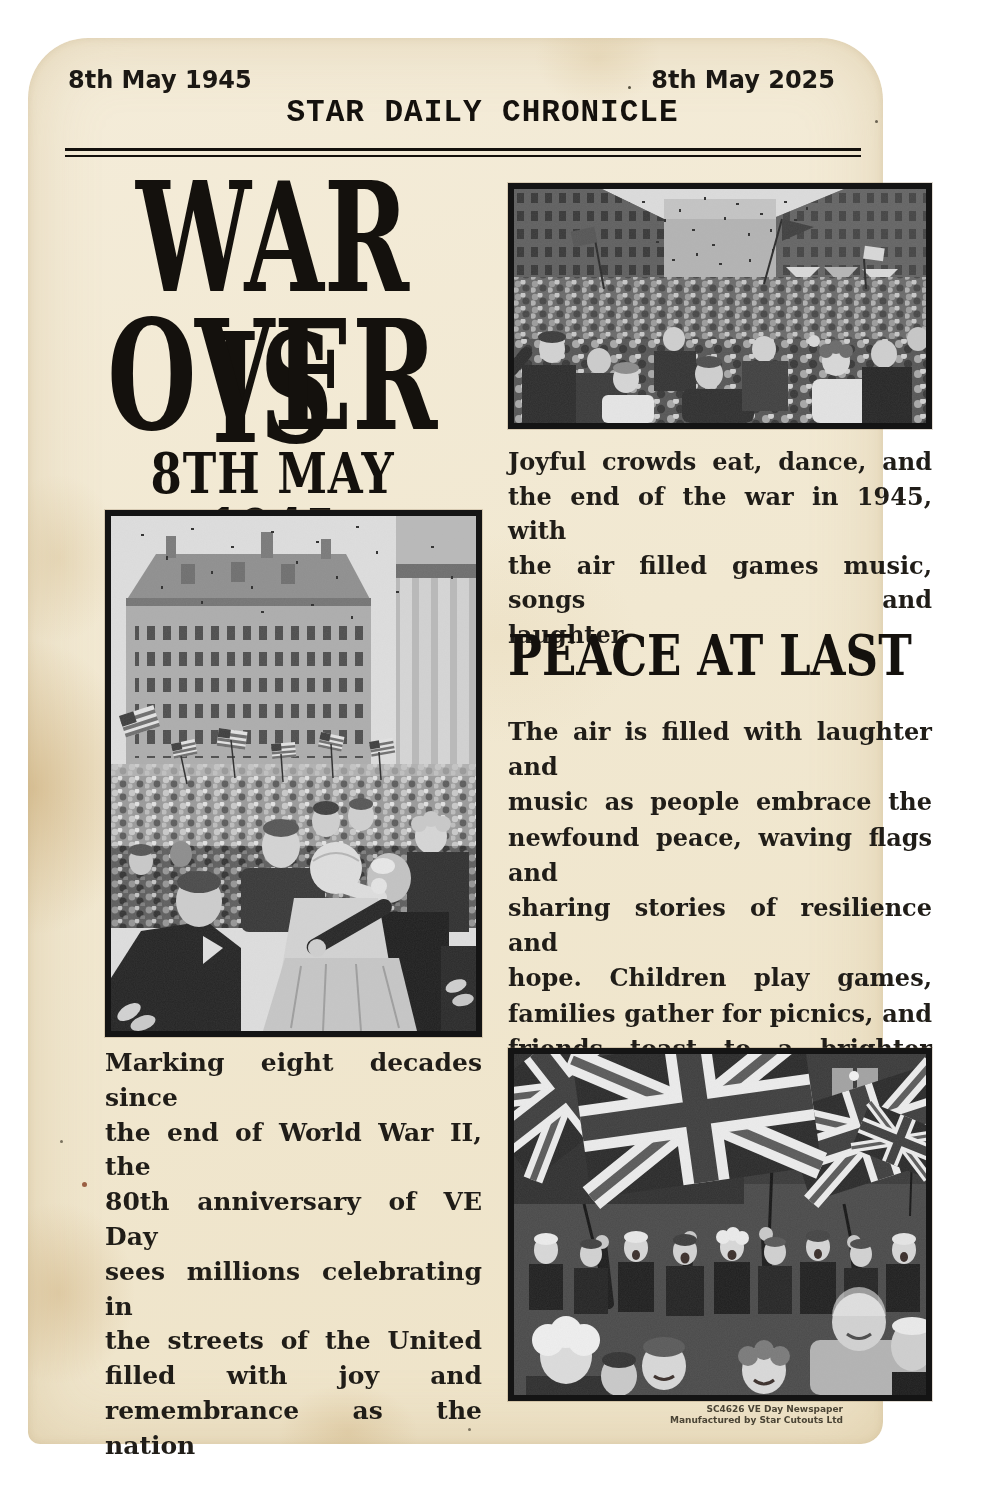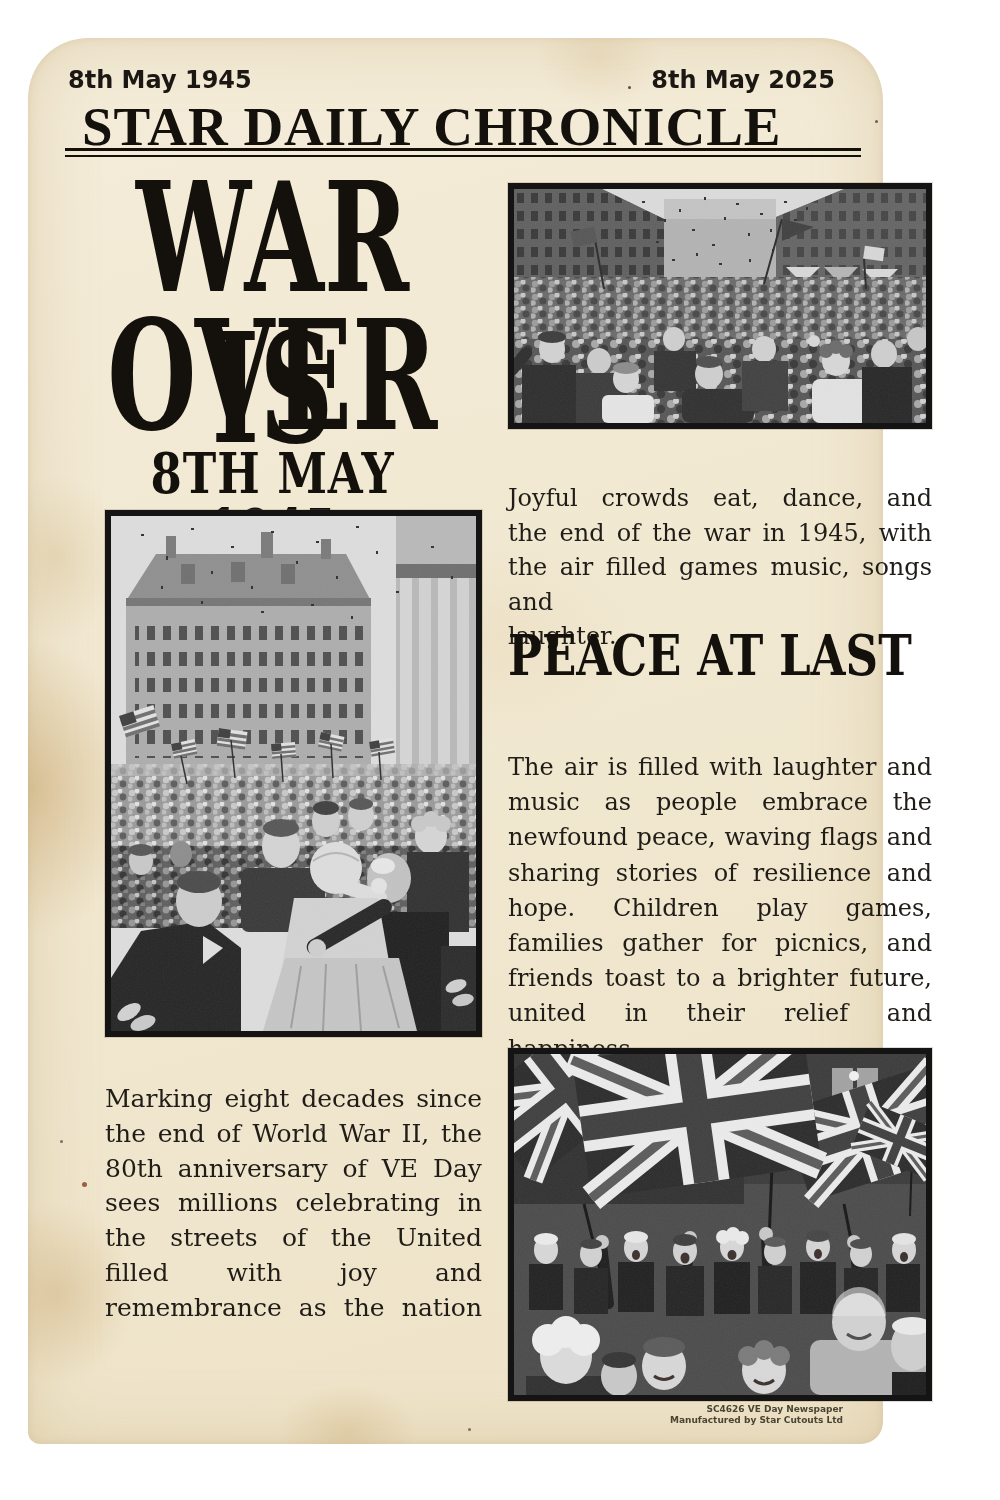--- a/index.html
+++ b/index.html
@@ -14,39 +14,39 @@
       radial-gradient(120px 160px at 925px 1140px, rgba(194,156,96,.38), rgba(194,156,96,0) 70%),
       radial-gradient(90px 70px at 570px 20px, rgba(205,175,118,.22), rgba(205,175,118,0) 70%),
       radial-gradient(80px 110px at 918px 380px, rgba(205,175,118,.22), rgba(205,175,118,0) 70%),
       radial-gradient(200px 150px at 470px 600px, rgba(210,182,128,.12), rgba(210,182,128,0) 70%),
       radial-gradient(100px 70px at 320px 1395px, rgba(198,162,102,.28), rgba(198,162,102,0) 70%),
       linear-gradient(165deg,#f4ecd9 0%,#f1e8d1 45%,#eee3c8 100%);
     box-shadow: inset 0 0 70px rgba(190,158,104,.30), inset 0 0 8px rgba(170,140,92,.22);}
   .date{position:absolute;top:28px;font-family:"DejaVu Sans",sans-serif;font-weight:bold;
         font-size:24px;color:#1b1814;}
   .date-l{left:40px;} .date-r{right:48px;}
-  .masthead{position:absolute;top:57px;left:54px;right:0;text-align:left;
-    font-family:Liberation Serif, serif;font-weight:bold;font-size:55px;
+  .masthead{position:absolute;top:57px;left:54px;right:0;text-align:center;
+    font-family:Liberation Mono, monospace;font-weight:bold;font-size:31px;
     letter-spacing:1px;color:#14110d;}
   .rule{position:absolute;top:110px;left:37px;right:22px;height:4px;
     border-top:3px solid #14110d;border-bottom:2px solid #14110d;}
   .hl{position:absolute;left:37px;width:415px;text-align:center;color:#14110d;
       font-weight:bold;font-size:128px;line-height:1;}
   .hl1{top:124px;} .hl2{top:262px;}
   .hlspan{display:inline-block;transform:scale(.8,1.18);transform-origin:center top;}
   .subhl{position:absolute;left:37px;top:408px;width:415px;text-align:center;
       font-weight:bold;font-size:50px;line-height:1;color:#14110d;}
   .subspan{display:inline-block;transform:scale(.9,1.12);transform-origin:center top;letter-spacing:1px;}
   .photo{position:absolute;border:6px solid #141414;box-sizing:border-box;margin:0;
       background:#777;box-shadow:0 0 0 1px rgba(130,108,74,.25);}
   .photo svg{display:block;width:100%;height:100%;}
   .photo-left{left:77px;top:472px;width:377px;height:527px;}
   .photo-topright{left:480px;top:145px;width:424px;height:246px;}
   .photo-bottomright{left:480px;top:1010px;width:424px;height:353px;}
-  .article{position:absolute;font-weight:normal;color:#201d18;margin-top:36px;}
+  .article{position:absolute;font-weight:bold;color:#201d18;}
   .article .ln{text-align:justify;text-align-last:justify;text-justify:inter-word;}
   .article .ln.last{text-align-last:left;}
   .article-left{left:77px;top:1008px;width:377px;font-size:25px;line-height:34.8px;}
   .caption{left:480px;top:407px;width:424px;font-size:24px;line-height:34.6px;}
   .article-right{left:480px;top:676px;width:424px;font-size:24px;line-height:35.2px;}
   .hl-right{position:absolute;left:480px;top:590px;width:424px;white-space:nowrap;
       font-weight:bold;font-size:46px;line-height:1;color:#14110d;}
   .hl-right .hrspan{display:inline-block;transform:scale(.98,1.2);transform-origin:left top;}
   .credit{position:absolute;right:40px;top:1366px;text-align:right;
       font-family:"DejaVu Sans",sans-serif;font-weight:bold;font-size:9px;

